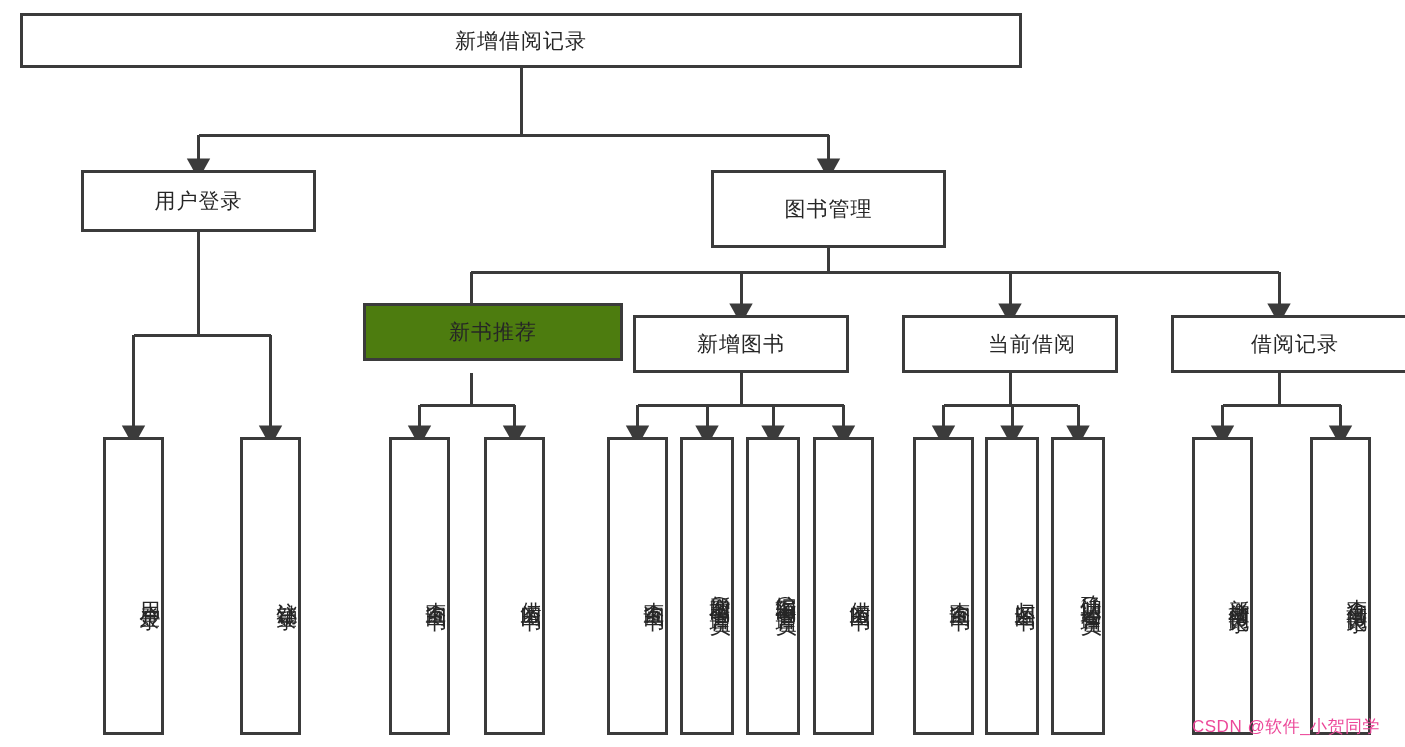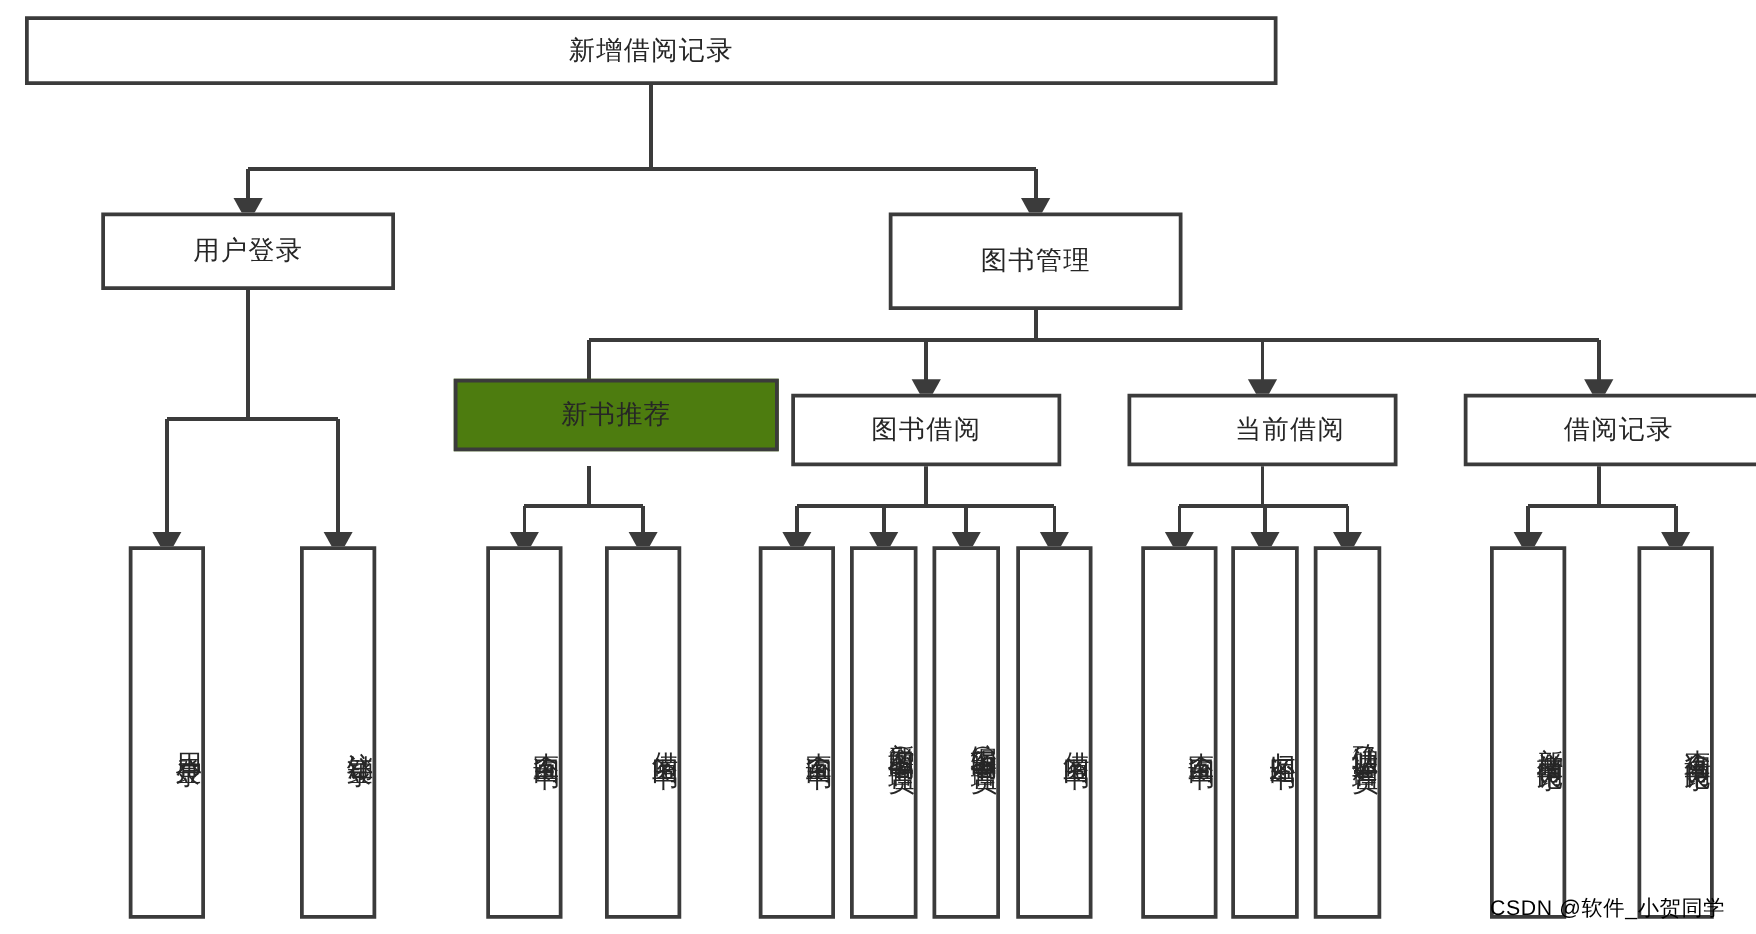--- a/index.html
+++ b/index.html
@@ -119,21 +119,21 @@
       <div class="node-box horizontal" style="left: 81px; top: 170px; width: 235px; height: 62px; border-color: rgb(59, 59, 59); background: rgb(255, 255, 255); color: rgb(38, 38, 38);">
         <span class="node-label">用户登录</span>
       </div>
       <div class="node-box horizontal" style="left: 711px; top: 170px; width: 235px; height: 78px; border-color: rgb(59, 59, 59); background: rgb(255, 255, 255); color: rgb(38, 38, 38);">
         <span class="node-label">图书管理</span>
       </div>
       <div class="node-box horizontal" style="left: 363px; top: 303px; width: 260px; height: 58px; border-color: rgb(59, 59, 59); background: #4d7c0f; color: rgb(38, 38, 38);">
         <span class="node-label">新书推荐</span>
       </div>
       <div class="node-box horizontal" style="left: 633px; top: 315px; width: 216px; height: 58px; border-color: rgb(59, 59, 59); background: rgb(255, 255, 255); color: rgb(38, 38, 38);">
-        <span class="node-label">图书借阅</span>
+        <span class="node-label">新增图书</span>
       </div>
       <div class="node-box horizontal" style="left: 902px; top: 315px; width: 216px; height: 58px; border-color: rgb(59, 59, 59); background: rgb(255, 255, 255); color: rgb(38, 38, 38); padding-left: 44px;">
         <span class="node-label">当前借阅</span>
       </div>
       <div class="node-box horizontal" style="left: 1171px; top: 315px; width: 248px; height: 58px; border-color: rgb(59, 59, 59); background: rgb(255, 255, 255); color: rgb(38, 38, 38); text-align: right;">
         <span class="node-label">借阅记录</span>
       </div>
       <div class="node-box vertical" style="left: 103px; top: 437px; width: 61px; height: 298px; border-color: rgb(59, 59, 59); background: rgb(255, 255, 255); color: rgb(38, 38, 38);">
         <span class="node-label">用户登录</span>
       </div>
@@ -168,15 +168,15 @@
         <span class="node-label">确认归还（管理员）</span>
       </div>
       <div class="node-box vertical" style="left: 1192px; top: 437px; width: 61px; height: 298px; border-color: rgb(59, 59, 59); background: rgb(255, 255, 255); color: rgb(38, 38, 38);">
         <span class="node-label">新增借阅记录</span>
       </div>
       <div class="node-box vertical" style="left: 1310px; top: 437px; width: 61px; height: 298px; border-color: rgb(59, 59, 59); background: rgb(255, 255, 255); color: rgb(38, 38, 38);">
         <span class="node-label">查询借阅记录</span>
       </div>
     </div>
 
-  <div class="watermark" style="left: 1192px; top: 715px; color: #000000;">CSDN @软件_小贺同学</div>
+  <div class="watermark" style="left: 1192px; top: 715px; color: #ec4899;">CSDN @软件_小贺同学</div>
 
 </div>
 
 </body></html>

